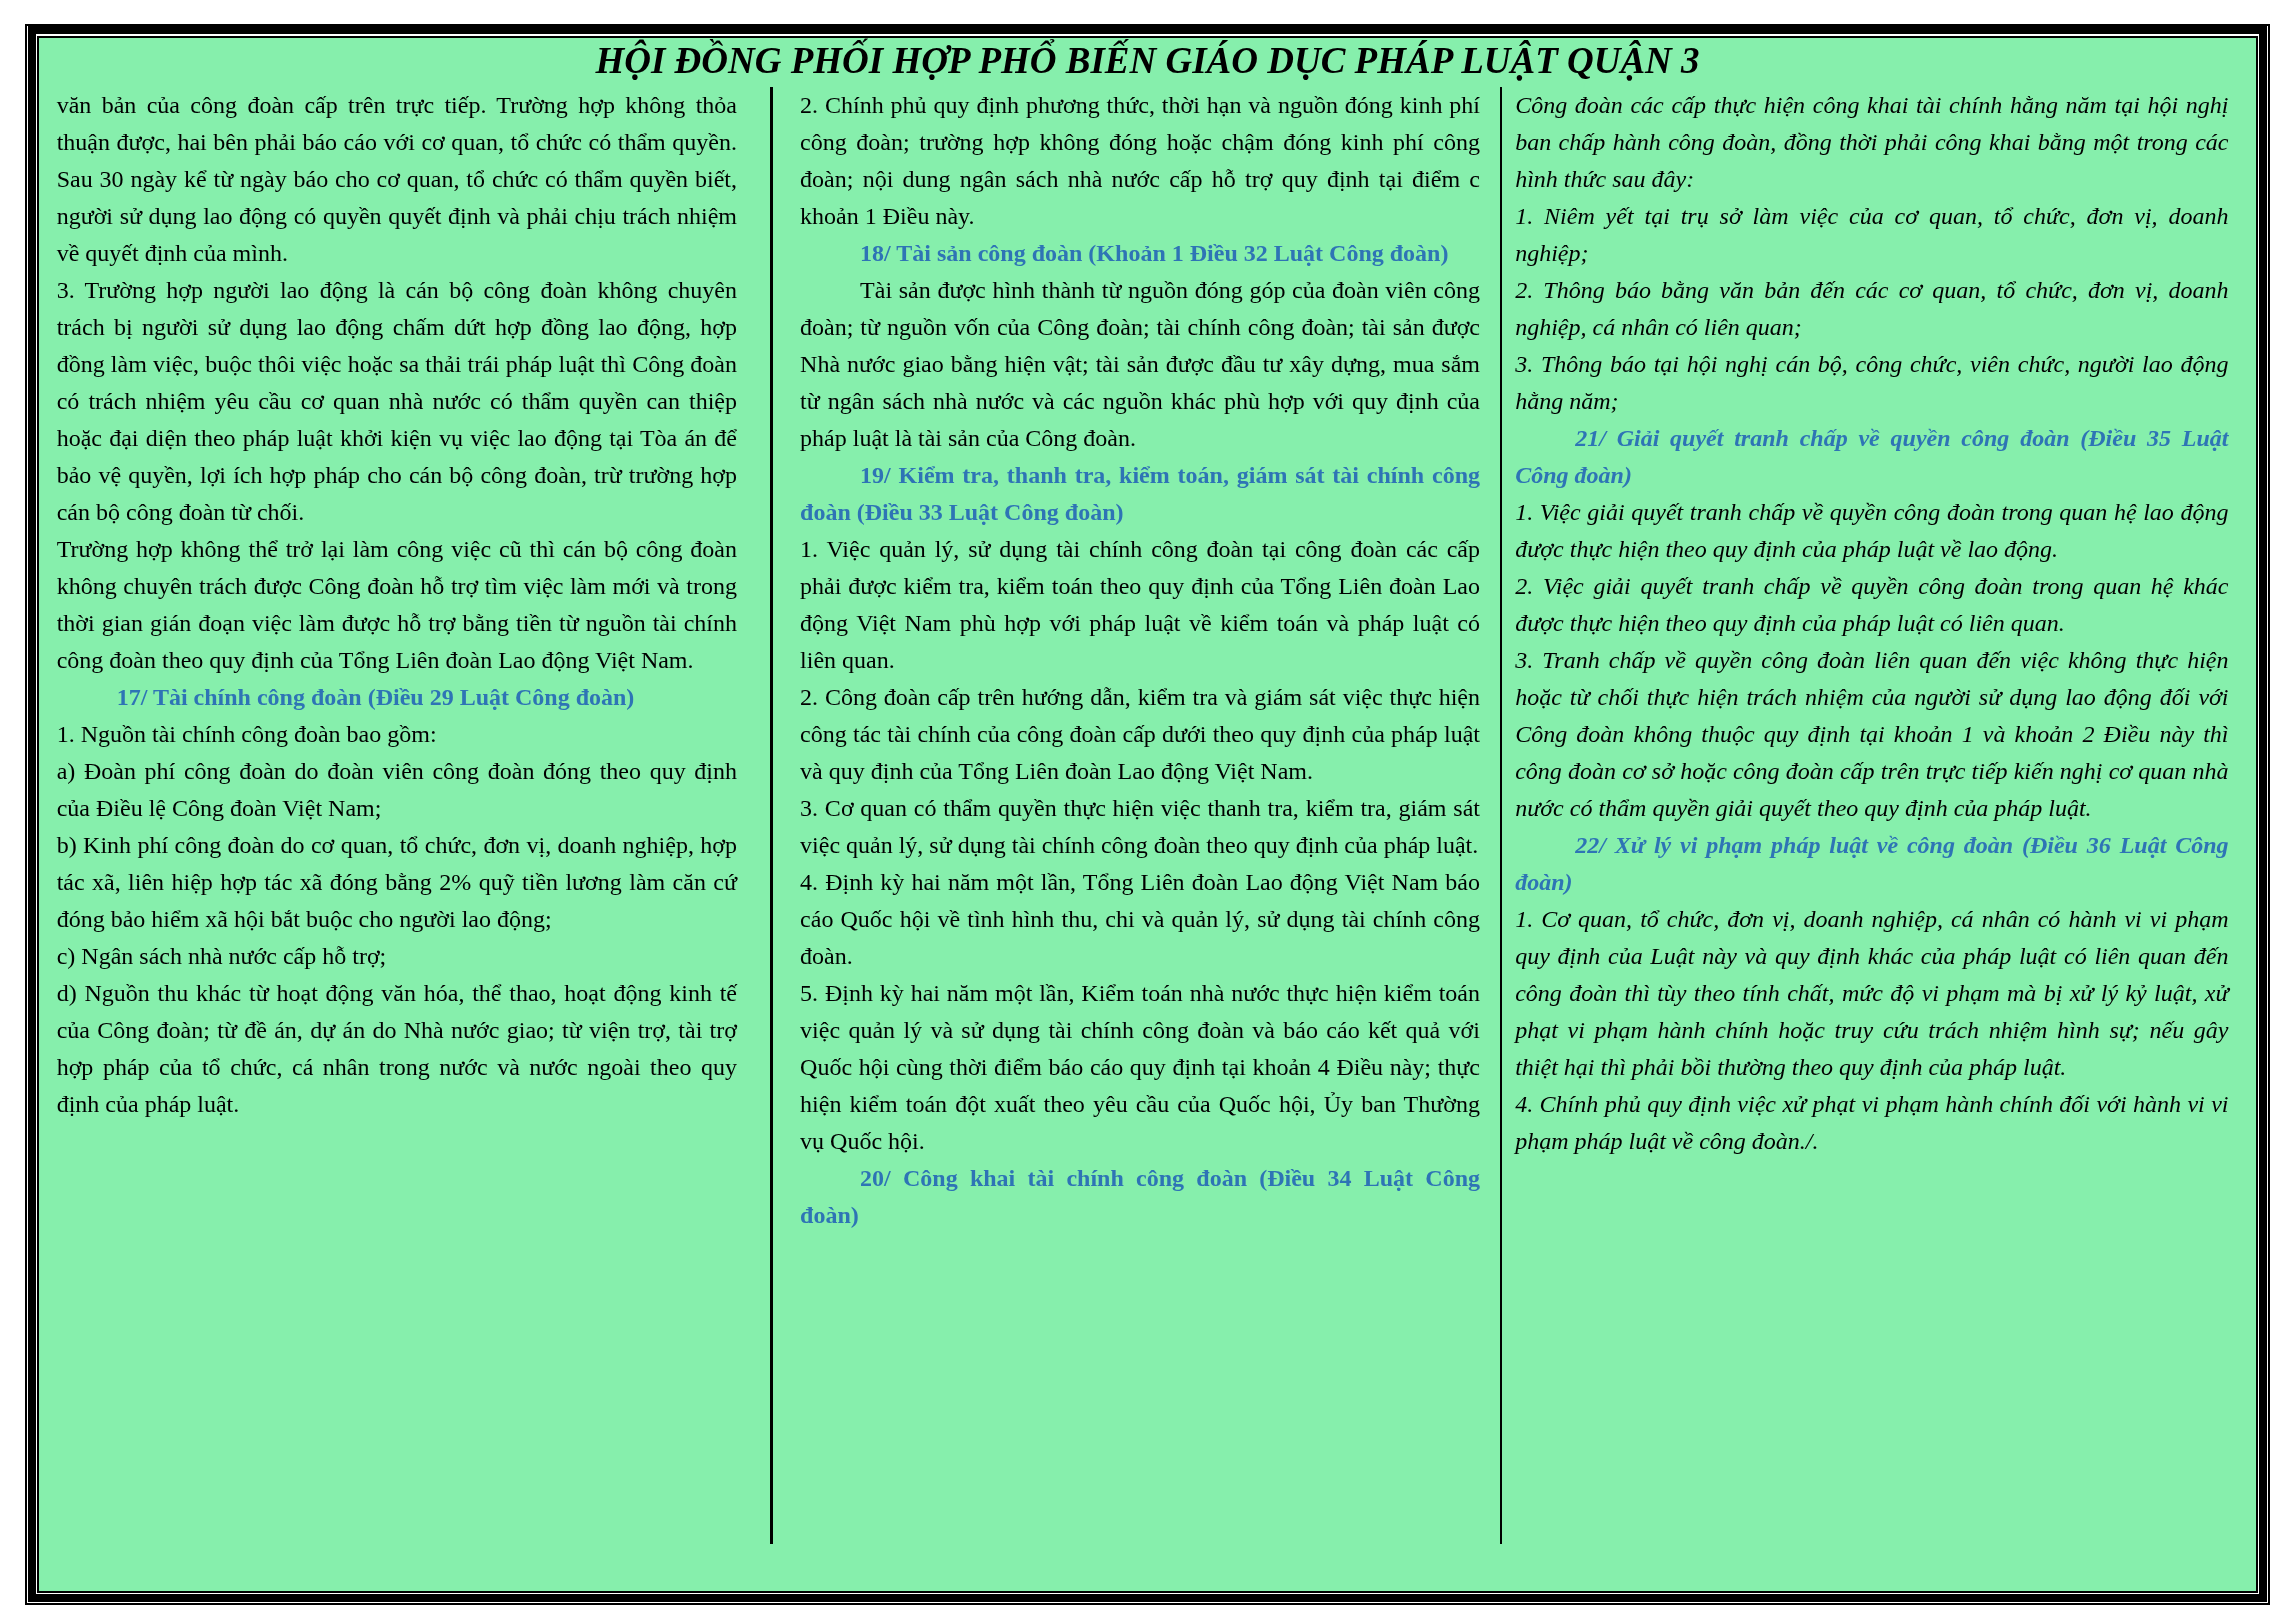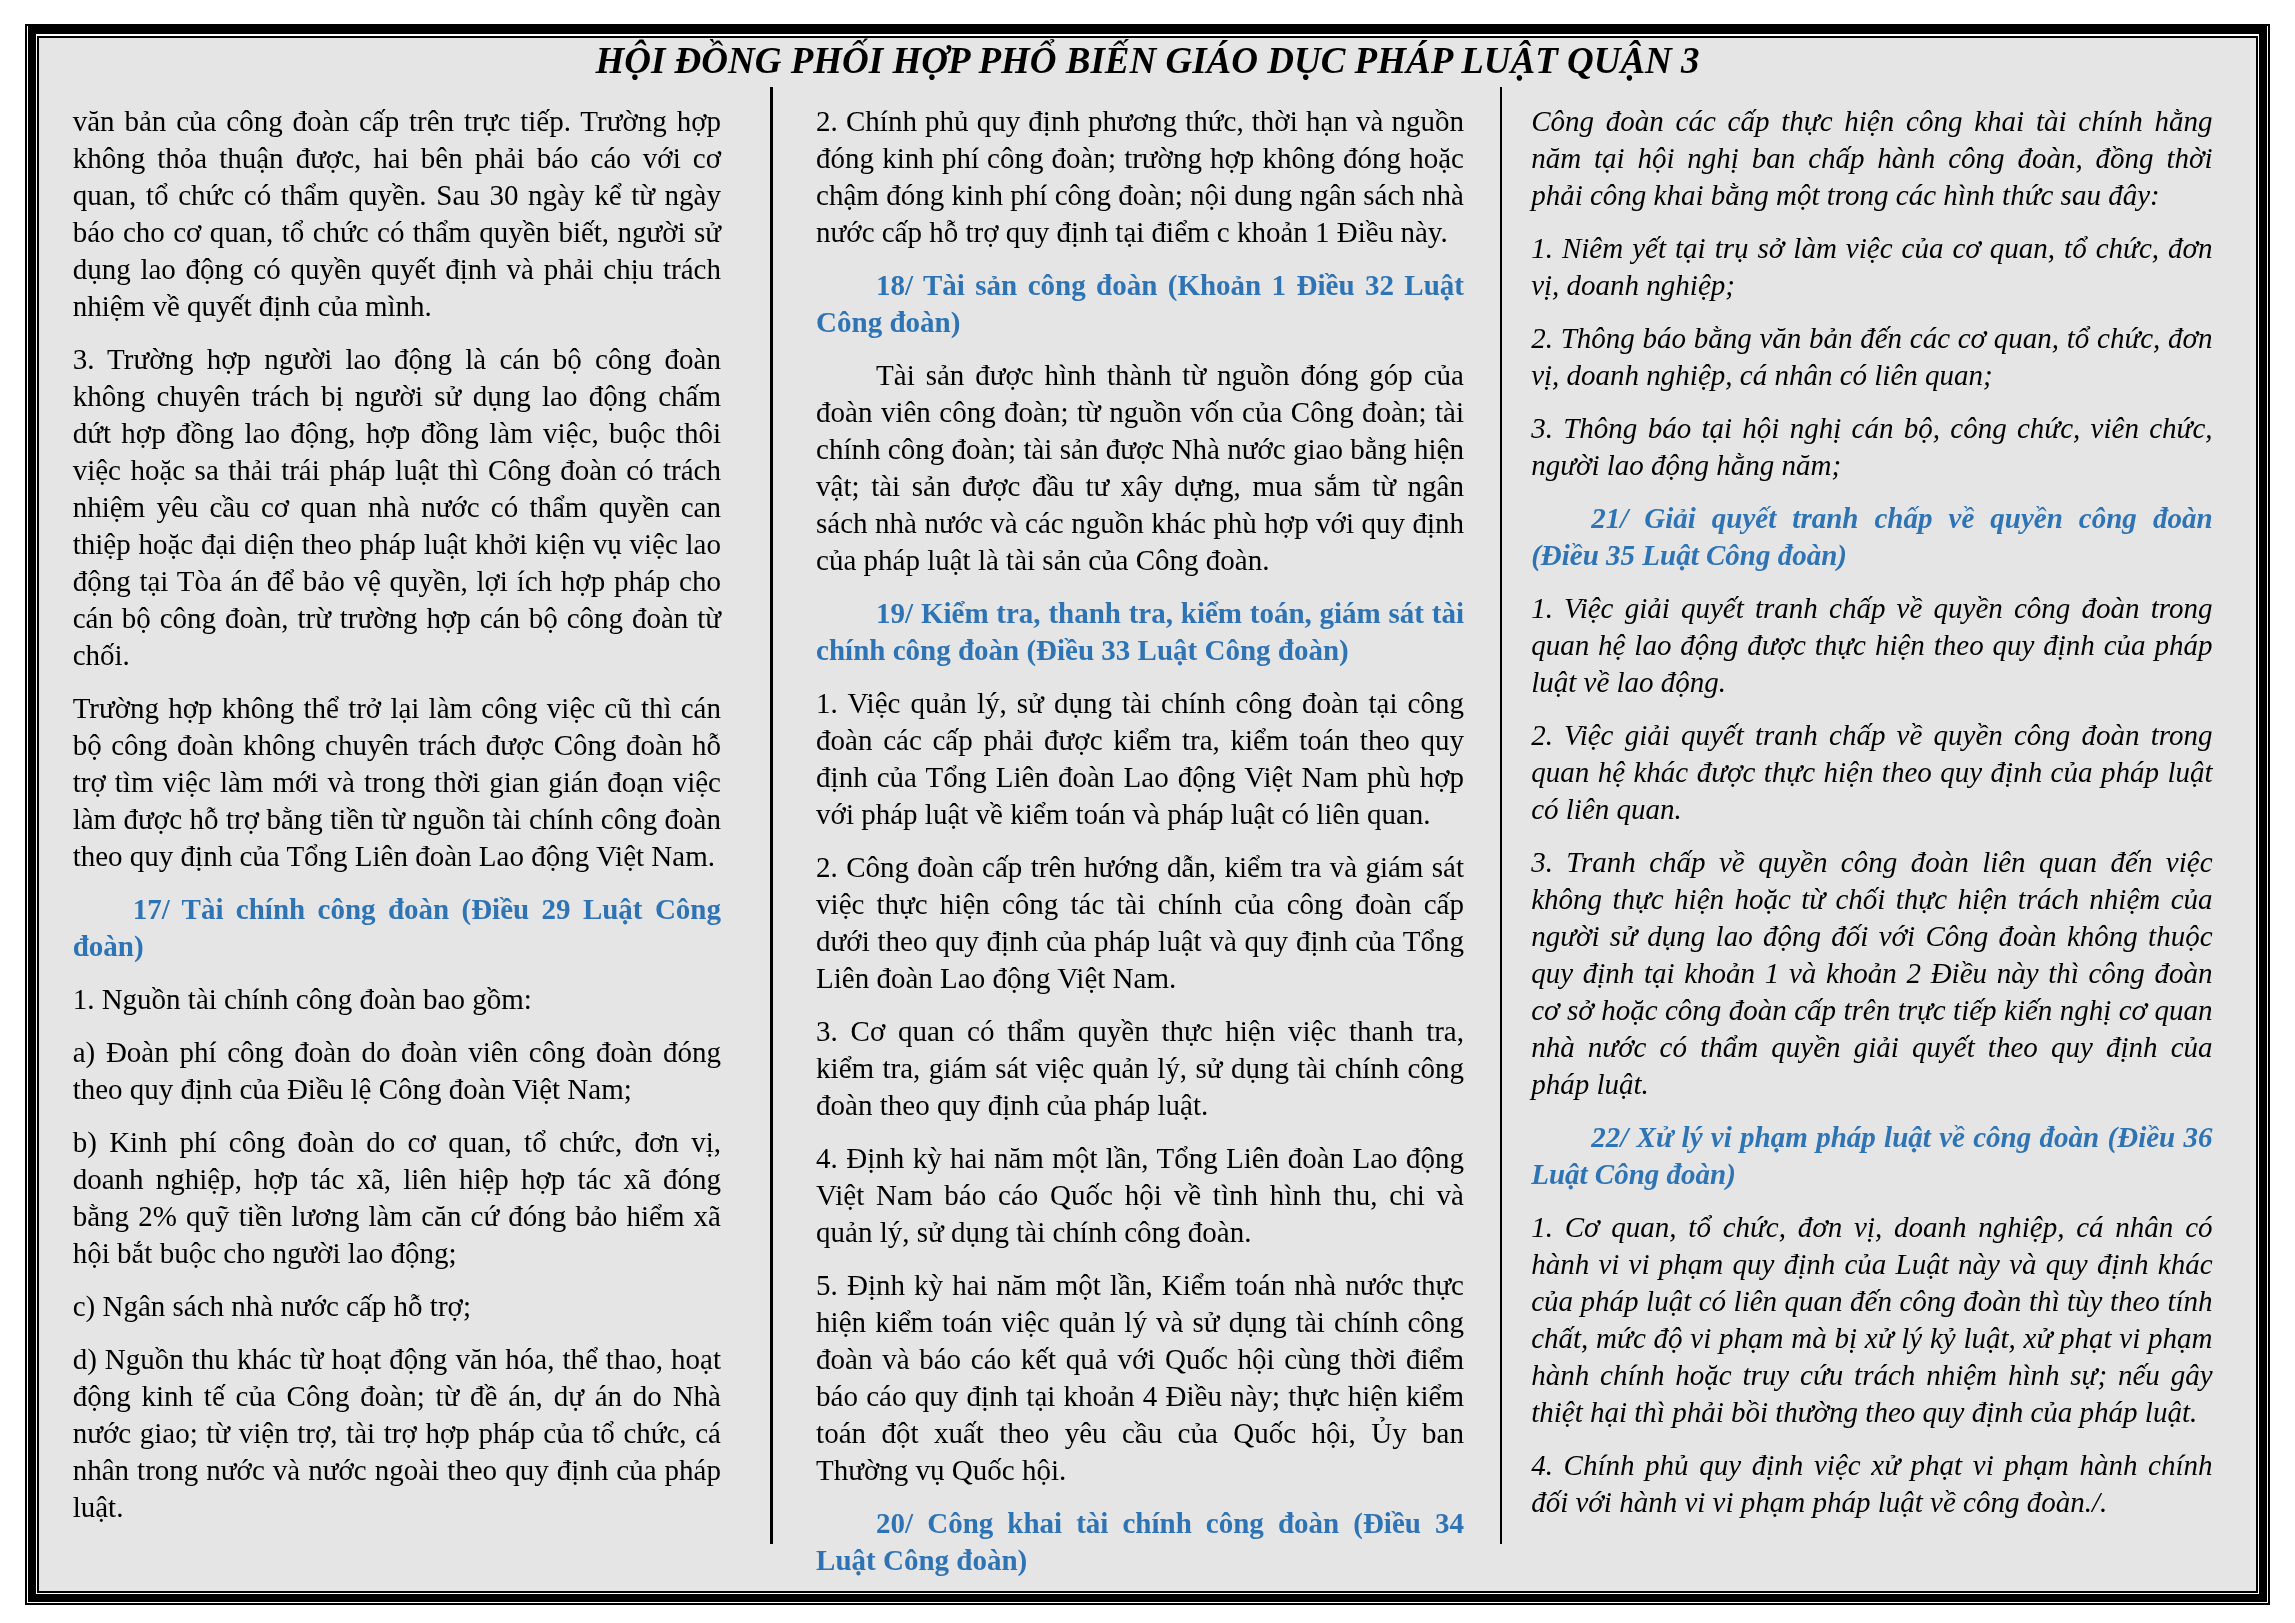--- a/index.html
+++ b/index.html
@@ -1,33 +1,33 @@
 <!DOCTYPE html>
 <html style="font-size:10.5px"><head>
 <meta charset="utf-8">
 <style>
   html,body{margin:0;padding:0;background:#ffffff;}
   .canvas{position:relative;width:2295px;height:1623px;background:#ffffff;
           font-family:"Liberation Serif", serif;color:#000;overflow:hidden;}
   
   .frame-a{position:absolute;left:25px;top:23.6px;right:25px;bottom:18.3px;border:2.6px solid #000;}
   .frame-b{position:absolute;inset:0.7px;border:8.5px solid #000;}
-  .frame-c{position:absolute;inset:1.3px;border:2px solid #000;overflow:hidden;background:#e5e5e5;}
+  .frame-c{position:absolute;inset:1.3px;border:2px solid #000;overflow:hidden;background:#86efac;}
 
   .title{margin:2.6px 6.5px 0 6.5px;text-align:center;font-weight:bold;font-style:italic;
          font-size:37px;line-height:42px;white-space:nowrap;}
 
   .cols{display:flex;flex-direction:row;align-items:flex-start;margin-top:5.2px;}
   .col{box-sizing:border-box;}
   .col-1{width:731px;padding:0 33px 0 17.7px;}
   .col-2{width:727px;padding:0 19.6px 0 27.5px;}
   .col-3{flex:1;padding:0 27.5px 0 13px;font-style:italic;}
   .vdiv{width:2.6px;background:#000;height:1457px;flex:none;}
 
-  p{margin:16px;font-size:29px;line-height:37px;text-align:justify;}
+  p{margin:0;font-size:24px;line-height:37px;text-align:justify;}
   p.heading{color:#2E74B5;font-weight:bold;}
   p.indent{text-indent:60px;}
 </style>
 </head>
 <body>
 
 <div class="canvas">
   <div class="frame-a">
     <div class="frame-b">
       <div class="frame-c">

